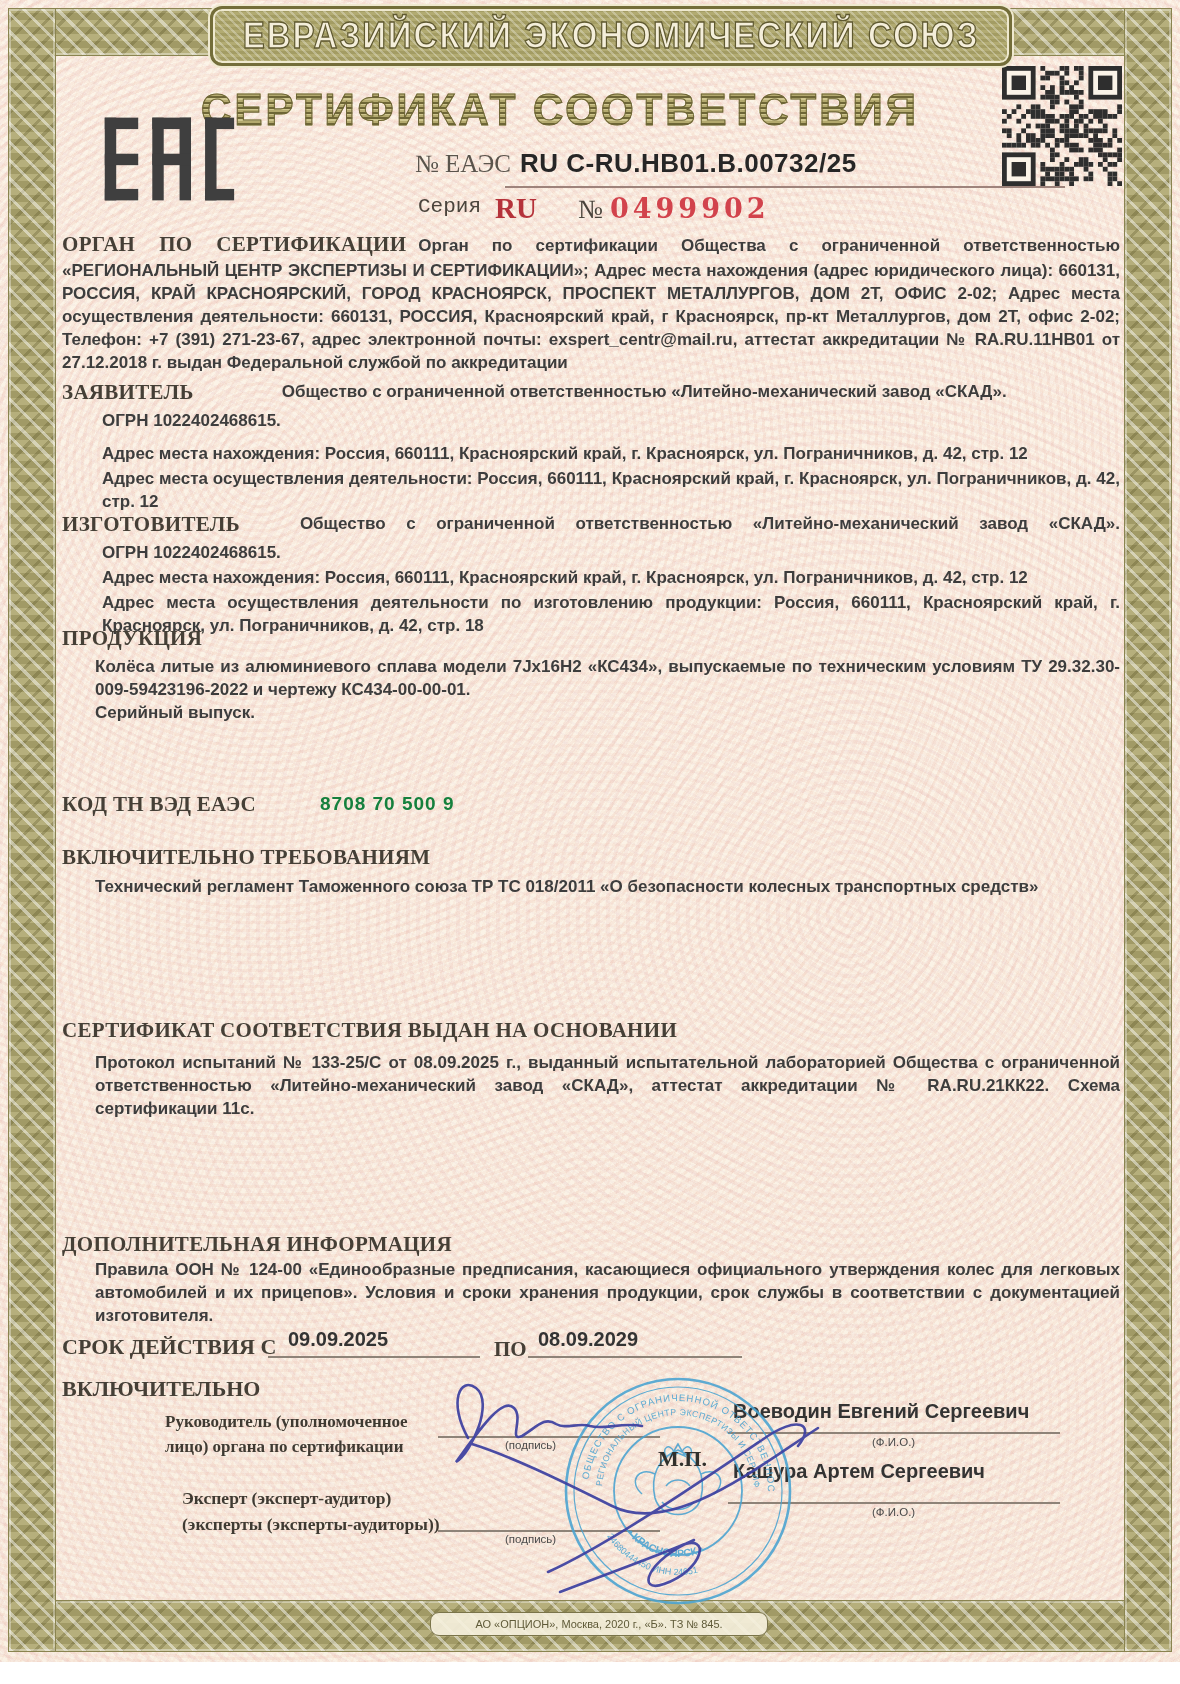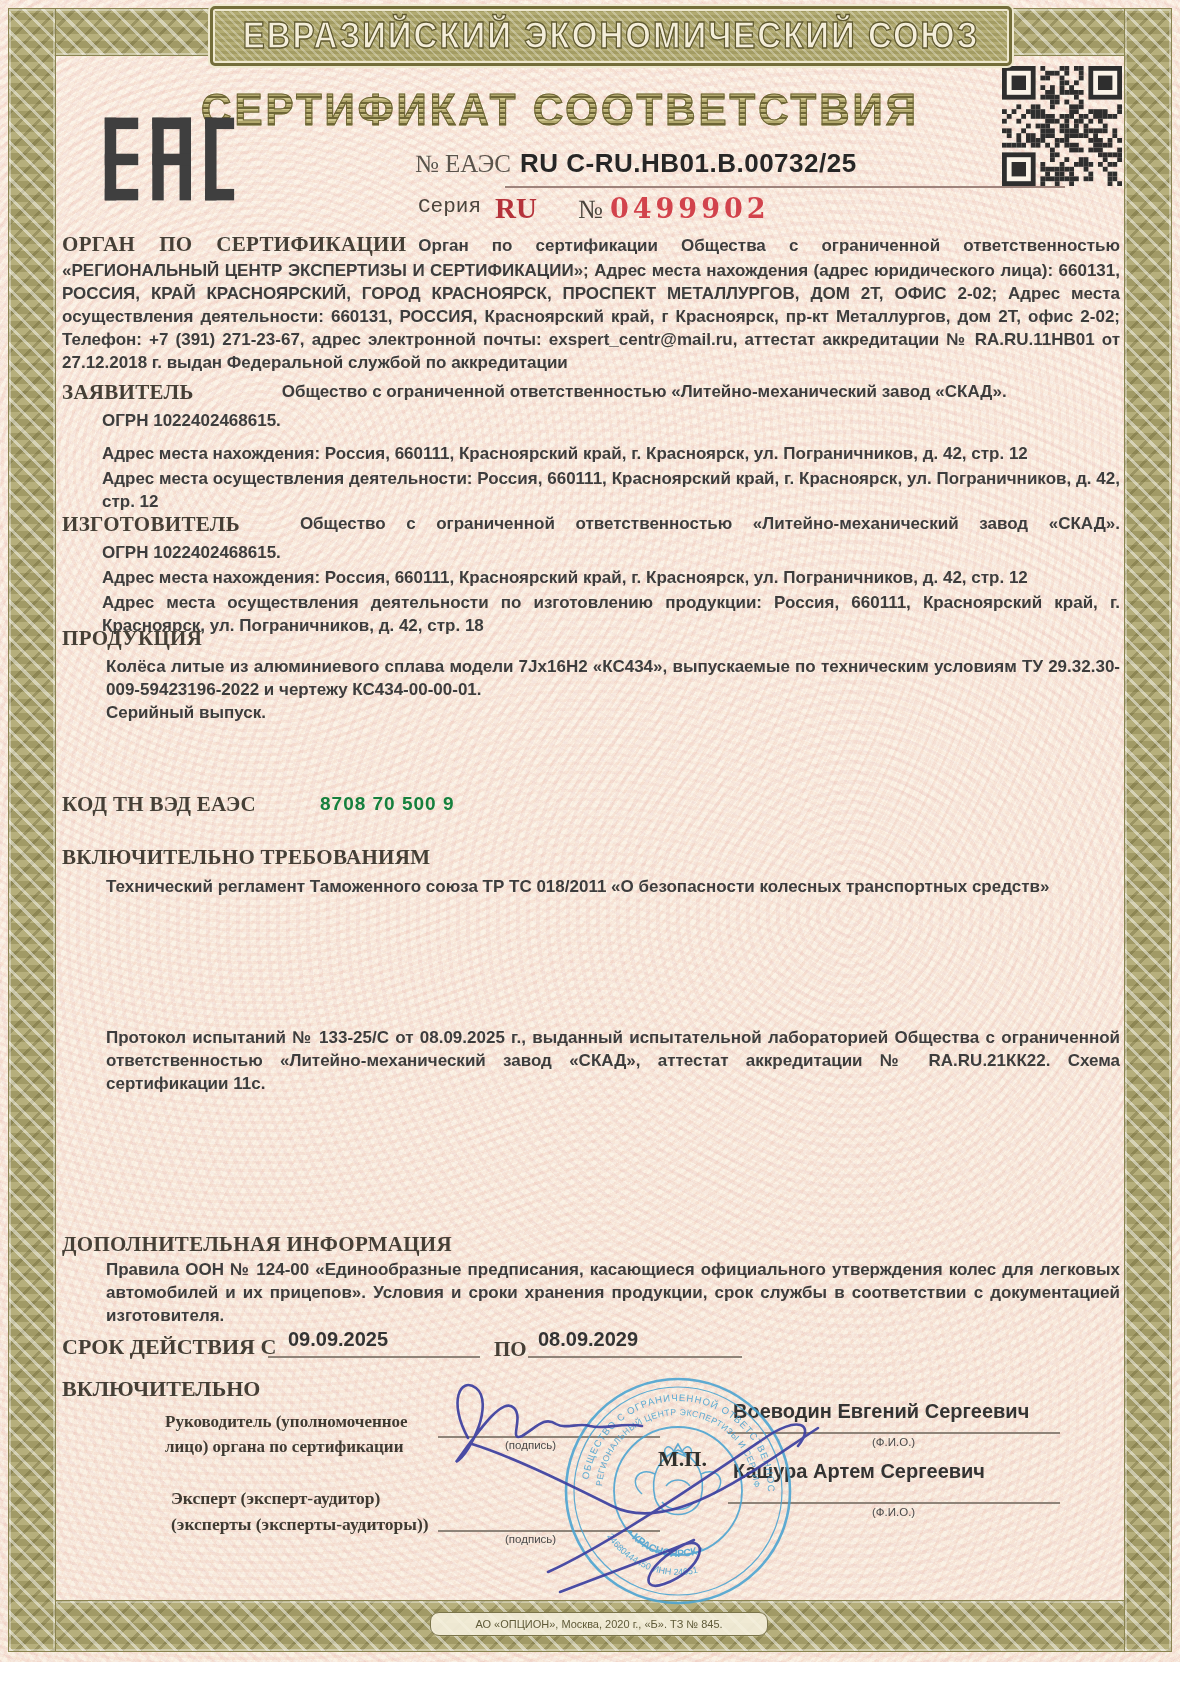--- a/index.html
+++ b/index.html
@@ -16,21 +16,21 @@
     background:
       repeating-linear-gradient(45deg, rgba(255,255,255,0.45) 0 3px, rgba(255,255,255,0) 3px 13px),
       repeating-linear-gradient(-45deg, rgba(92,86,40,0.30) 0 3px, rgba(255,255,255,0) 3px 13px),
       repeating-linear-gradient(0deg, #b6af7c 0 7px, #a19a66 7px 14px);
     border:1px solid #8a8450;box-shadow:inset 0 0 0 2px rgba(255,255,255,0.35);}
   .bs-top{left:8px;top:8px;right:8px;height:46px;}
   .bs-bottom{left:8px;top:1600px;right:8px;height:50px;}
   .bs-left{left:8px;top:8px;width:46px;height:1642px;}
   .bs-right{right:8px;top:8px;width:46px;height:1642px;}
 
-  .banner{position:absolute;z-index:5;left:210px;top:6px;width:796px;height:54px;border-radius:5px;
+  .banner{position:absolute;z-index:5;left:210px;top:6px;width:796px;height:54px;border-radius:12px;
     border:3px solid #736d39;box-shadow:inset 0 0 0 2px #efe9cf, 0 0 0 2px #efe9cf;
     background:
       repeating-linear-gradient(45deg, rgba(255,255,255,0.28) 0 2px, rgba(255,255,255,0) 2px 6px),
       repeating-linear-gradient(0deg,#b2ab72 0 3px,#a39c63 3px 6px);
     display:flex;align-items:center;justify-content:center;}
   .banner-text{font-weight:800;font-size:33px;letter-spacing:2px;color:#f4eeda;
     -webkit-text-stroke:1.2px #5f5930;transform:scaleY(1.12);white-space:nowrap;}
 
   .doc-title{position:absolute;z-index:4;left:150px;top:86px;width:820px;text-align:center;
     font-weight:800;font-size:42px;letter-spacing:3px;transform:scaleY(1.05);
@@ -45,41 +45,41 @@
   .num-line{position:absolute;left:505px;top:186px;width:560px;height:2px;background:#9e837b;z-index:4;}
   .series-label{position:absolute;left:418px;top:195px;font-family:Liberation Mono, monospace;font-size:21px;color:#4a443c;z-index:4;text-align:center;}
   .series-value{position:absolute;left:495px;top:192px;font-family:"Liberation Serif",serif;font-weight:700;font-size:29px;color:#b5323a;z-index:4;}
   .blank-label{position:absolute;left:578px;top:195px;font-family:"Liberation Serif",serif;font-size:26px;color:#4a443c;z-index:4;}
   .blank-value{position:absolute;left:610px;top:193px;font-family:"DejaVu Serif",serif;font-weight:700;font-size:27px;color:#d2434c;letter-spacing:4px;z-index:4;}
 
   .sec{position:absolute;left:62px;width:1058px;z-index:4;}
   .sec-title{font-family:"Liberation Serif",serif;font-weight:700;font-size:21px;color:#453f36;letter-spacing:0.3px;}
   .body-t{font-size:17px;font-weight:700;color:#3d3d3d;line-height:1.36;}
   .just{text-align:justify;}
-  .indent{margin-left:44px;}
+  .indent{margin-left:33px;}
   .spread{text-align:justify;text-align-last:justify;}
   .org-p{margin:0;}
   .org-p .sec-title{margin-right:12px;}
   .sec-row{display:flex;margin:0 0 4px 0;}
   .sec-row .sec-title{flex:0 0 auto;}
   .b-line{margin:2px 0 2px 40px;}
   .gap6{height:6px;}
 
   .tn-value{position:absolute;left:258px;top:1px;font-size:19px;font-weight:800;color:#15803d;letter-spacing:1px;}
 
   .valid-label{position:absolute;left:62px;top:1334px;font-family:"Liberation Serif",serif;font-weight:700;font-size:22px;color:#453f36;z-index:4;}
   .valid-incl{position:absolute;left:62px;top:1376px;font-family:"Liberation Serif",serif;font-weight:700;font-size:22px;color:#453f36;z-index:4;}
   .date1{position:absolute;left:288px;top:1328px;font-size:20px;font-weight:800;color:#333;z-index:4;}
   .date2{position:absolute;left:538px;top:1328px;font-size:20px;font-weight:800;color:#333;z-index:4;}
   .po-label{position:absolute;left:494px;top:1337px;font-family:"Liberation Serif",serif;font-weight:700;font-size:21px;color:#453f36;z-index:4;}
   .vline1{position:absolute;left:268px;top:1356px;width:212px;height:1.5px;background:#8e8378;z-index:4;}
   .vline2{position:absolute;left:528px;top:1356px;width:214px;height:1.5px;background:#8e8378;z-index:4;}
 
   .sig-label1{position:absolute;left:165px;top:1410px;font-family:"Liberation Serif",serif;font-size:17px;font-weight:700;color:#3f3a32;line-height:1.45;z-index:4;}
-  .sig-label2{position:absolute;left:171px;top:1485px;font-family:"Liberation Serif",serif;font-size:17.5px;font-weight:700;color:#3f3a32;line-height:1.5;z-index:4;}
+  .sig-label2{position:absolute;left:182px;top:1485px;font-family:"Liberation Serif",serif;font-size:17.5px;font-weight:700;color:#3f3a32;line-height:1.5;z-index:4;}
   .sigline{position:absolute;height:1.5px;background:#8e8378;z-index:4;}
   .sl1{left:438px;top:1436px;width:222px;}
   .sl2{left:438px;top:1530px;width:222px;}
   .cap{position:absolute;font-size:11.5px;font-weight:400;color:#4a4a4a;z-index:4;}
   .cap-sig1{left:505px;top:1439px;}
   .cap-sig2{left:505px;top:1533px;}
   .mp{position:absolute;left:658px;top:1446px;font-family:"Liberation Serif",serif;font-weight:700;font-size:22px;color:#31302c;z-index:6;}
   .name1{position:absolute;left:733px;top:1400px;font-size:20px;font-weight:800;color:#333;z-index:4;white-space:nowrap;}
   .name2{position:absolute;left:733px;top:1460px;font-size:20px;font-weight:800;color:#333;z-index:4;white-space:nowrap;}
   .nline1{left:728px;top:1432px;width:332px;}
@@ -396,20 +396,21 @@
   <span class="sec-title">КОД ТН ВЭД ЕАЭС</span>
   <span class="tn-value">8708 70 500 9</span>
 </div>
 
 <div class="sec" style="top:845px;">
   <div class="sec-title">ВКЛЮЧИТЕЛЬНО ТРЕБОВАНИЯМ</div>
   <div class="body-t just indent" style="margin-top:5px;">Технический регламент Таможенного союза ТР ТС 018/2011 «О безопасности колесных транспортных средств»</div>
 </div>
 
 <div class="sec" style="top:1018px;">
+  <div class="sec-title">СЕРТИФИКАТ СООТВЕТСТВИЯ  ВЫДАН НА ОСНОВАНИИ</div>
   <div class="body-t just indent" style="margin-top:8px;">Протокол испытаний № 133-25/С от 08.09.2025 г., выданный испытательной лабораторией Общества с ограниченной ответственностью «Литейно-механический завод «СКАД», аттестат аккредитации № RA.RU.21КК22. Схема сертификации 11с.</div>
 </div>
 
 <div class="sec" style="top:1232px;">
   <div class="sec-title">ДОПОЛНИТЕЛЬНАЯ ИНФОРМАЦИЯ</div>
   <div class="body-t just indent" style="margin-top:1px;">Правила ООН № 124-00 «Единообразные предписания, касающиеся официального утверждения колес для легковых автомобилей и их прицепов». Условия и сроки хранения продукции, срок службы в соответствии с документацией изготовителя.</div>
 </div>
 
 <span class="valid-label">СРОК ДЕЙСТВИЯ С</span>
 <span class="date1">09.09.2025</span>

